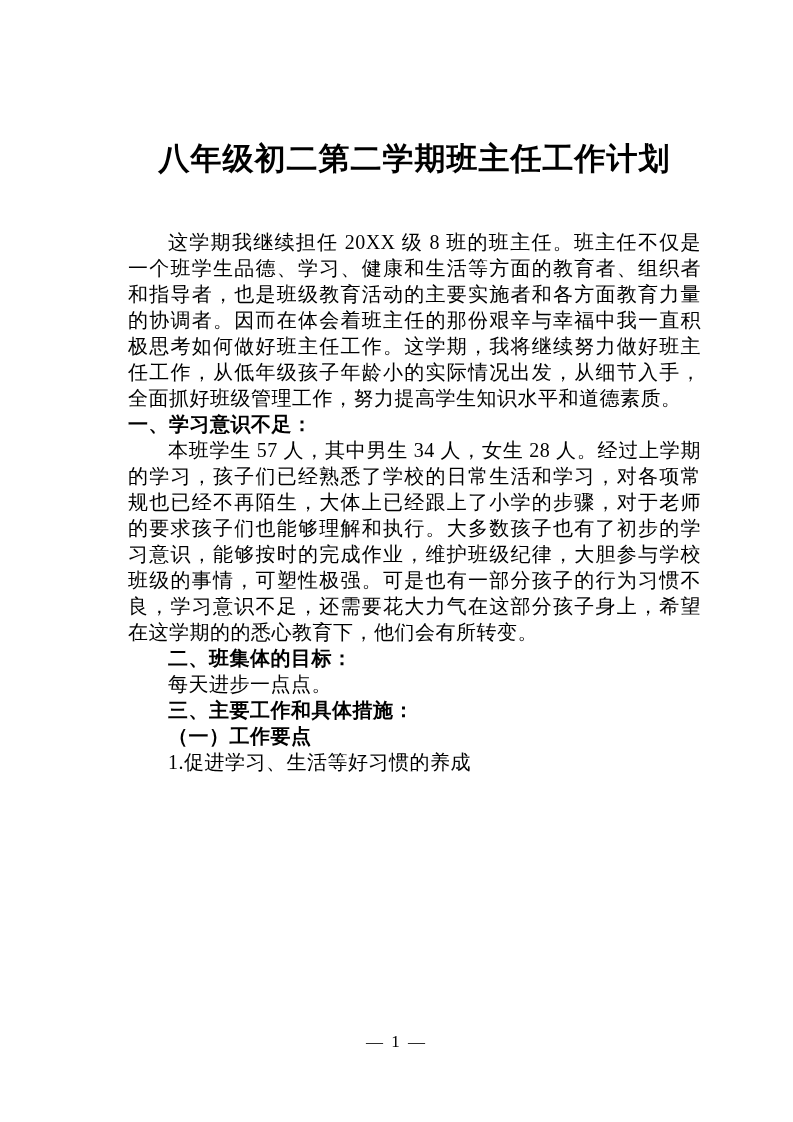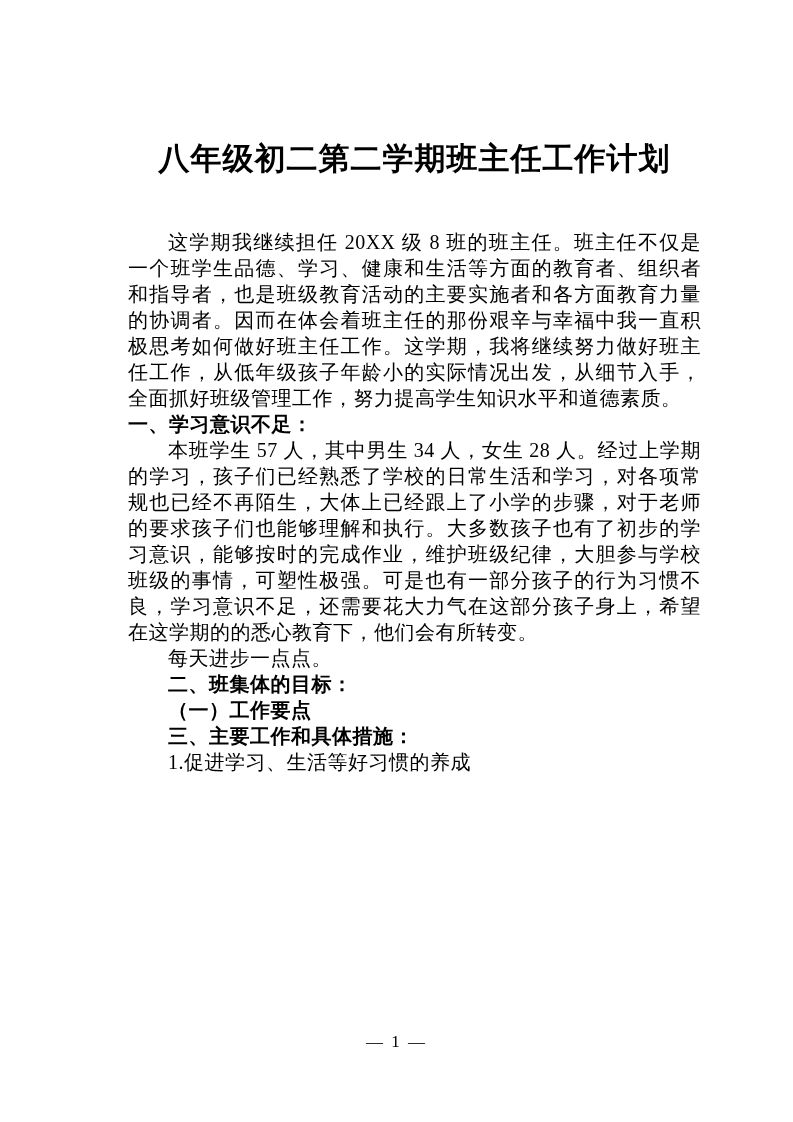--- a/index.html
+++ b/index.html
@@ -61,25 +61,25 @@
 <div class="page">
   <div class="content">
     <h1 class="doc-title">八年级初二第二学期班主任工作计划</h1>
 
     <p class="para indent">这学期我继续担任 20XX 级 8 班的班主任。班主任不仅是一个班学生品德、学习、健康和生活等方面的教育者、组织者和指导者，也是班级教育活动的主要实施者和各方面教育力量的协调者。因而在体会着班主任的那份艰辛与幸福中我一直积极思考如何做好班主任工作。这学期，我将继续努力做好班主任工作，从低年级孩子年龄小的实际情况出发，从细节入手，全面抓好班级管理工作，努力提高学生知识水平和道德素质。</p>
 
     <p class="para bold">一、学习意识不足：</p>
 
     <p class="para indent">本班学生 57 人，其中男生 34 人，女生 28 人。经过上学期的学习，孩子们已经熟悉了学校的日常生活和学习，对各项常规也已经不再陌生，大体上已经跟上了小学的步骤，对于老师的要求孩子们也能够理解和执行。大多数孩子也有了初步的学习意识，能够按时的完成作业，维护班级纪律，大胆参与学校班级的事情，可塑性极强。可是也有一部分孩子的行为习惯不良，学习意识不足，还需要花大力气在这部分孩子身上，希望在这学期的的悉心教育下，他们会有所转变。</p>
 
+    <p class="para bold indent">二、班集体的目标：</p>
+
     <p class="para indent">每天进步一点点。</p>
 
-    <p class="para bold indent">二、班集体的目标：</p>
+    <p class="para bold indent">三、主要工作和具体措施：</p>
 
     <p class="para bold indent">（一）工作要点</p>
-
-    <p class="para bold indent">三、主要工作和具体措施：</p>
 
     <p class="para indent">1.促进学习、生活等好习惯的养成</p>
   </div>
 
   <div class="footer">— 1 —</div>
 </div>
 
 </body></html>

